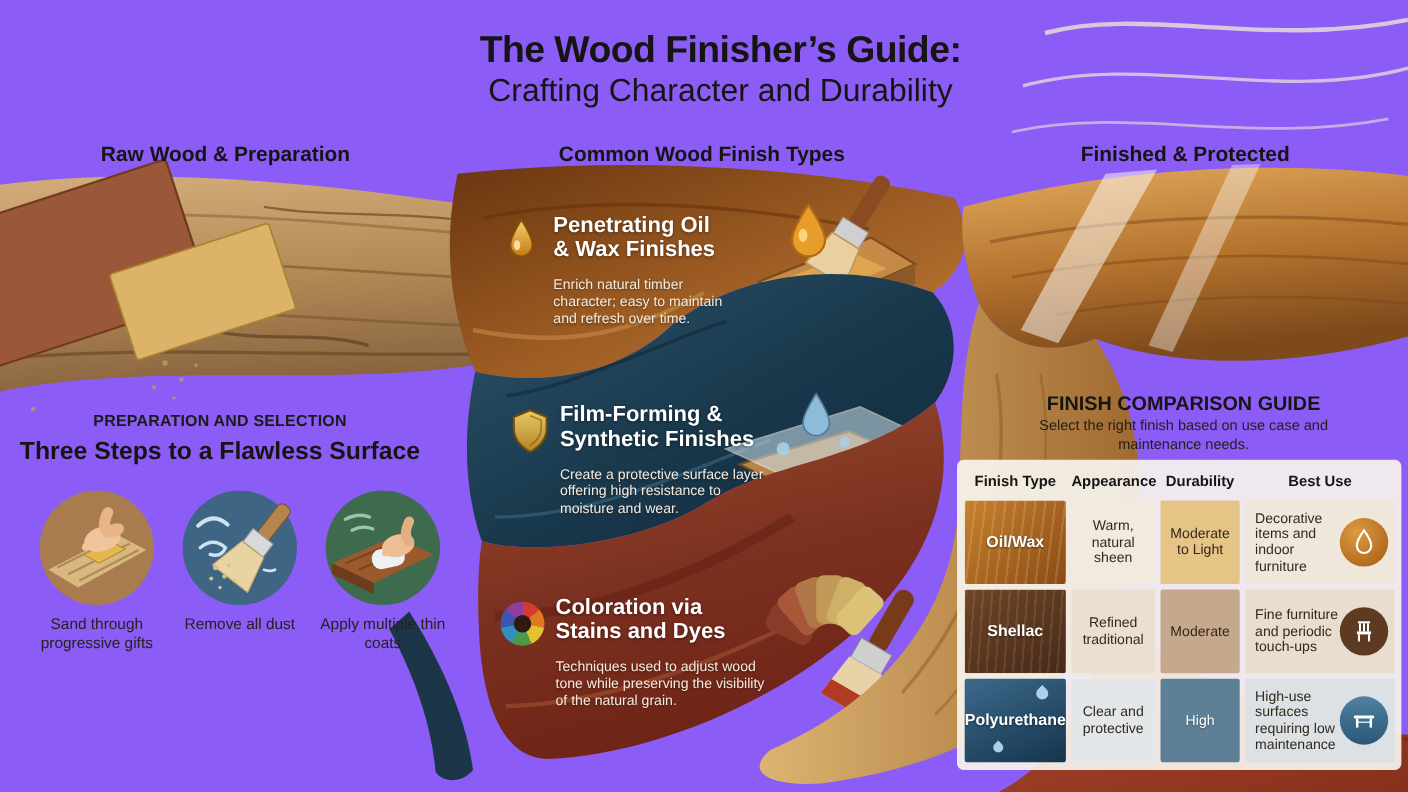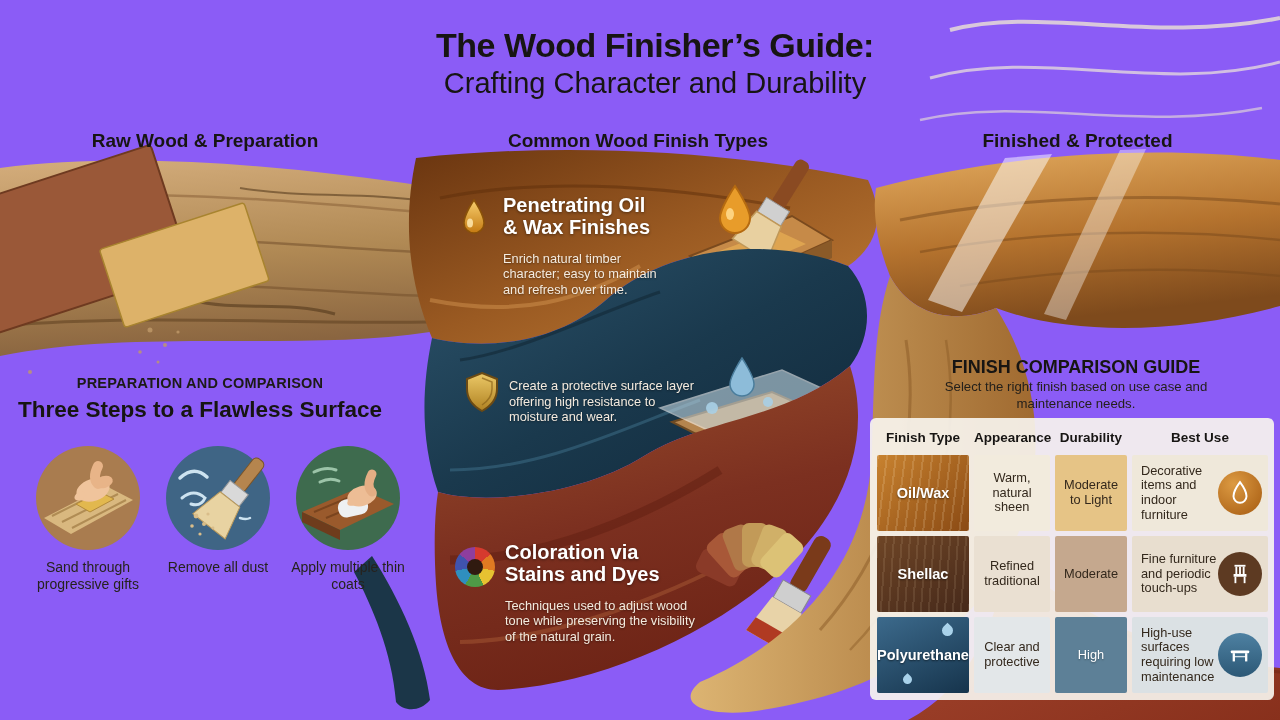--- a/index.html
+++ b/index.html
@@ -224,21 +224,21 @@
 
   <div class="title">
     <div class="l1">The Wood Finisher’s Guide:</div>
     <div class="l2">Crafting Character and Durability</div>
   </div>
 
   <div class="colhdr left">Raw Wood &amp; Preparation</div>
   <div class="colhdr center">Common Wood Finish Types</div>
   <div class="colhdr right">Finished &amp; Protected</div>
 
-  <div class="kicker">PREPARATION AND COMPARISON</div>
+  <div class="kicker">PREPARATION AND SELECTION</div>
   <div class="prep-heading">Three Steps to a Flawless Surface</div>
 
   <div class="steps">
     <div class="step">
       <svg width="104" height="104" viewBox="0 0 104 104">
         <circle cx="52" cy="52" r="52" fill="#a97c4f"></circle>
         <polygon points="8,72 70,40 97,54 35,88" fill="#d9b87f"></polygon>
         <path d="M16,70 L72,42 M26,76 L82,48 M36,82 L90,54" stroke="#b08c54" stroke-width="2" fill="none"></path>
         <polygon points="40,58 64,46 78,53 54,66" fill="#e2b84e" stroke="#b3893a"></polygon>
         <ellipse cx="57" cy="44" rx="17" ry="11" fill="#f0c49c" transform="rotate(-18 57 44)"></ellipse>
@@ -308,20 +308,24 @@
     <defs>
         <linearGradient id="gs1" x1="0" y1="0" x2="0" y2="1">
           <stop offset="0" stop-color="#ecc968"></stop>
           <stop offset="1" stop-color="#b08222"></stop>
         </linearGradient>
       </defs>
     <path d="M18,2 L33,8 V18 C33,28 27,35 18,40 C9,35 3,28 3,18 V8 Z" fill="url(#gs1)" stroke="#6b4a14" stroke-width="2"></path>
     <path d="M18,7 L28,11 V18 C28,25 24,30 18,34" fill="none" stroke="#8a6318" stroke-width="1.5" opacity=".7"></path>
   </svg>
   <div class="fin fin2">
+    <div class="ft">
+      <div>Film-Forming &amp;</div>
+      <div>Synthetic Finishes</div>
+    </div>
     <div class="fd">Create a protective surface layer offering high resistance to moisture and wear.</div>
   </div>
 
   <div class="fin-icon icon-wheel" style="position:absolute;"></div>
   <div class="fin fin3">
     <div class="ft">
       <div>Coloration via</div>
       <div>Stains and Dyes</div>
     </div>
     <div class="fd">Techniques used to adjust wood tone while preserving the visibility of the natural grain.</div>

